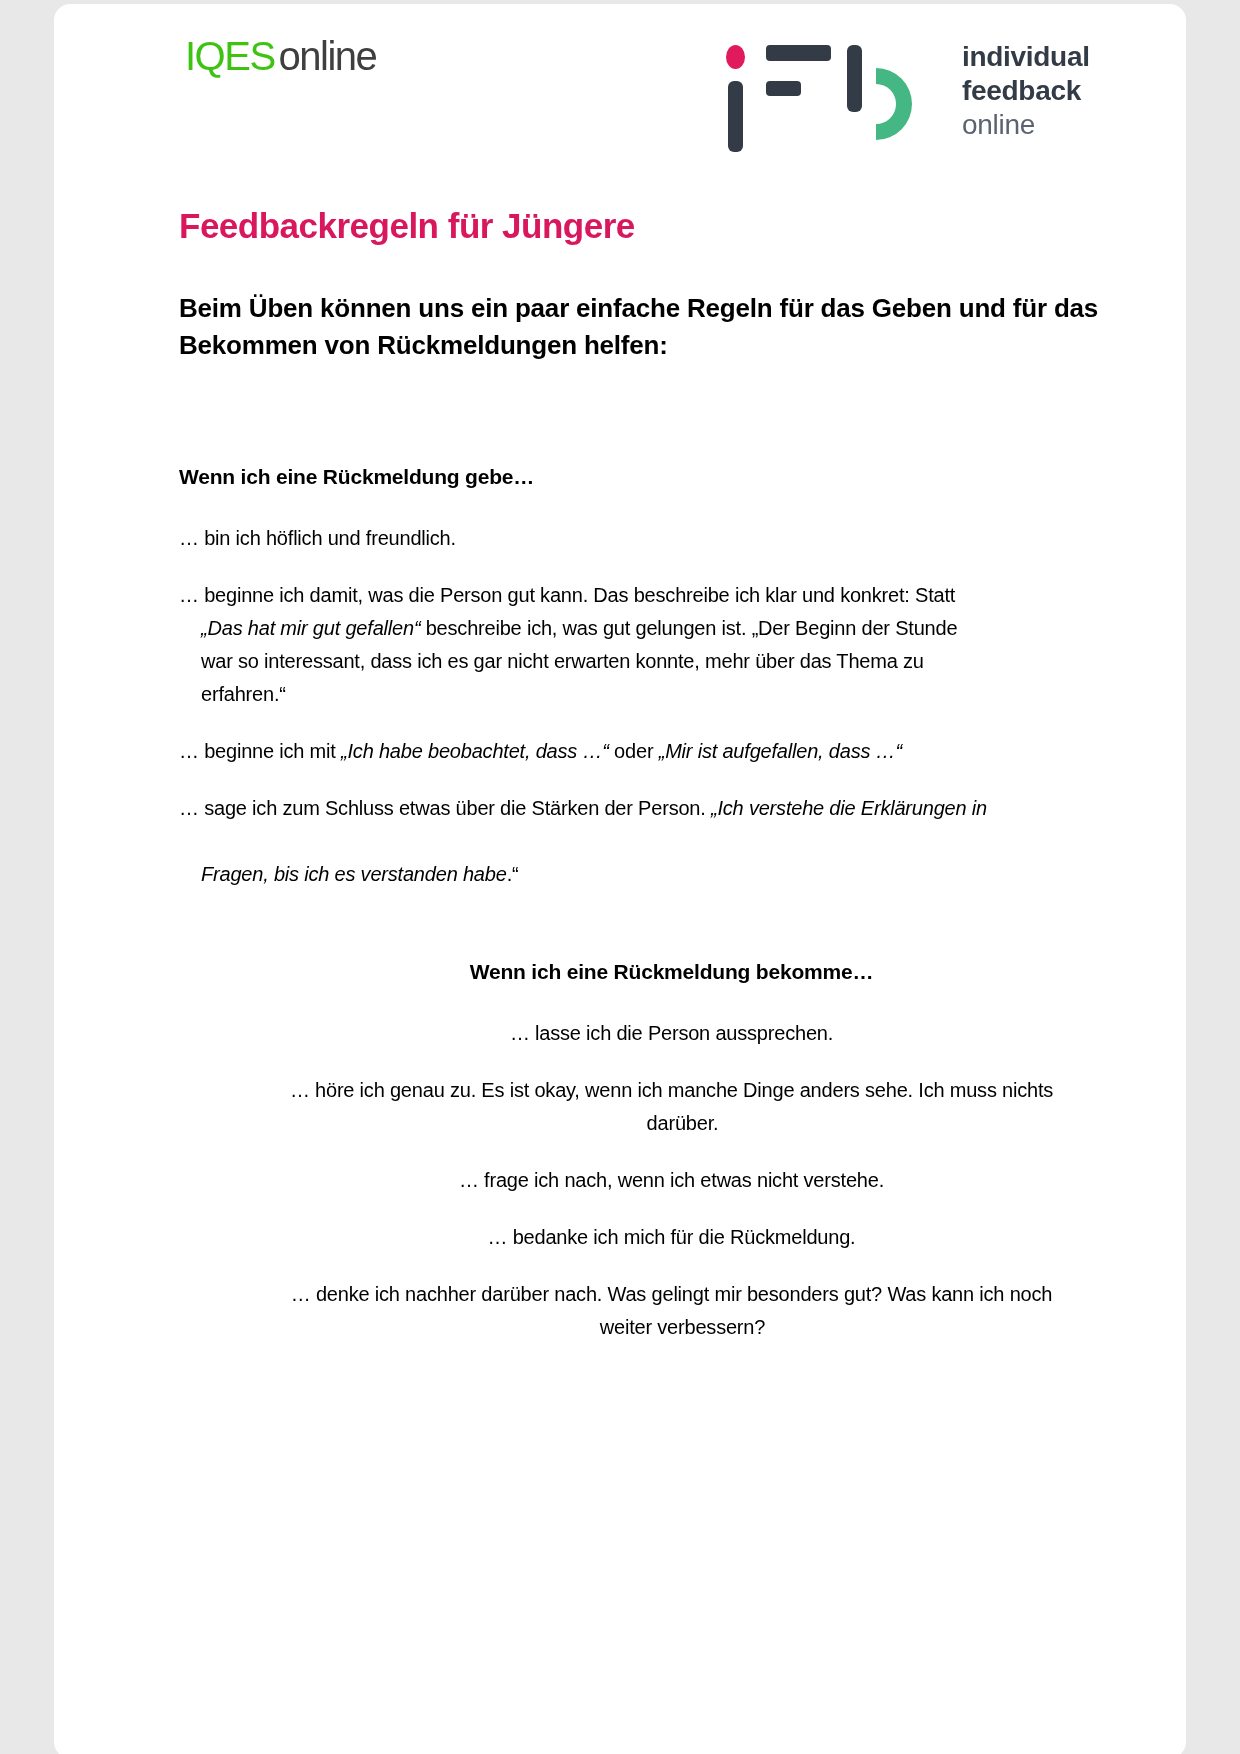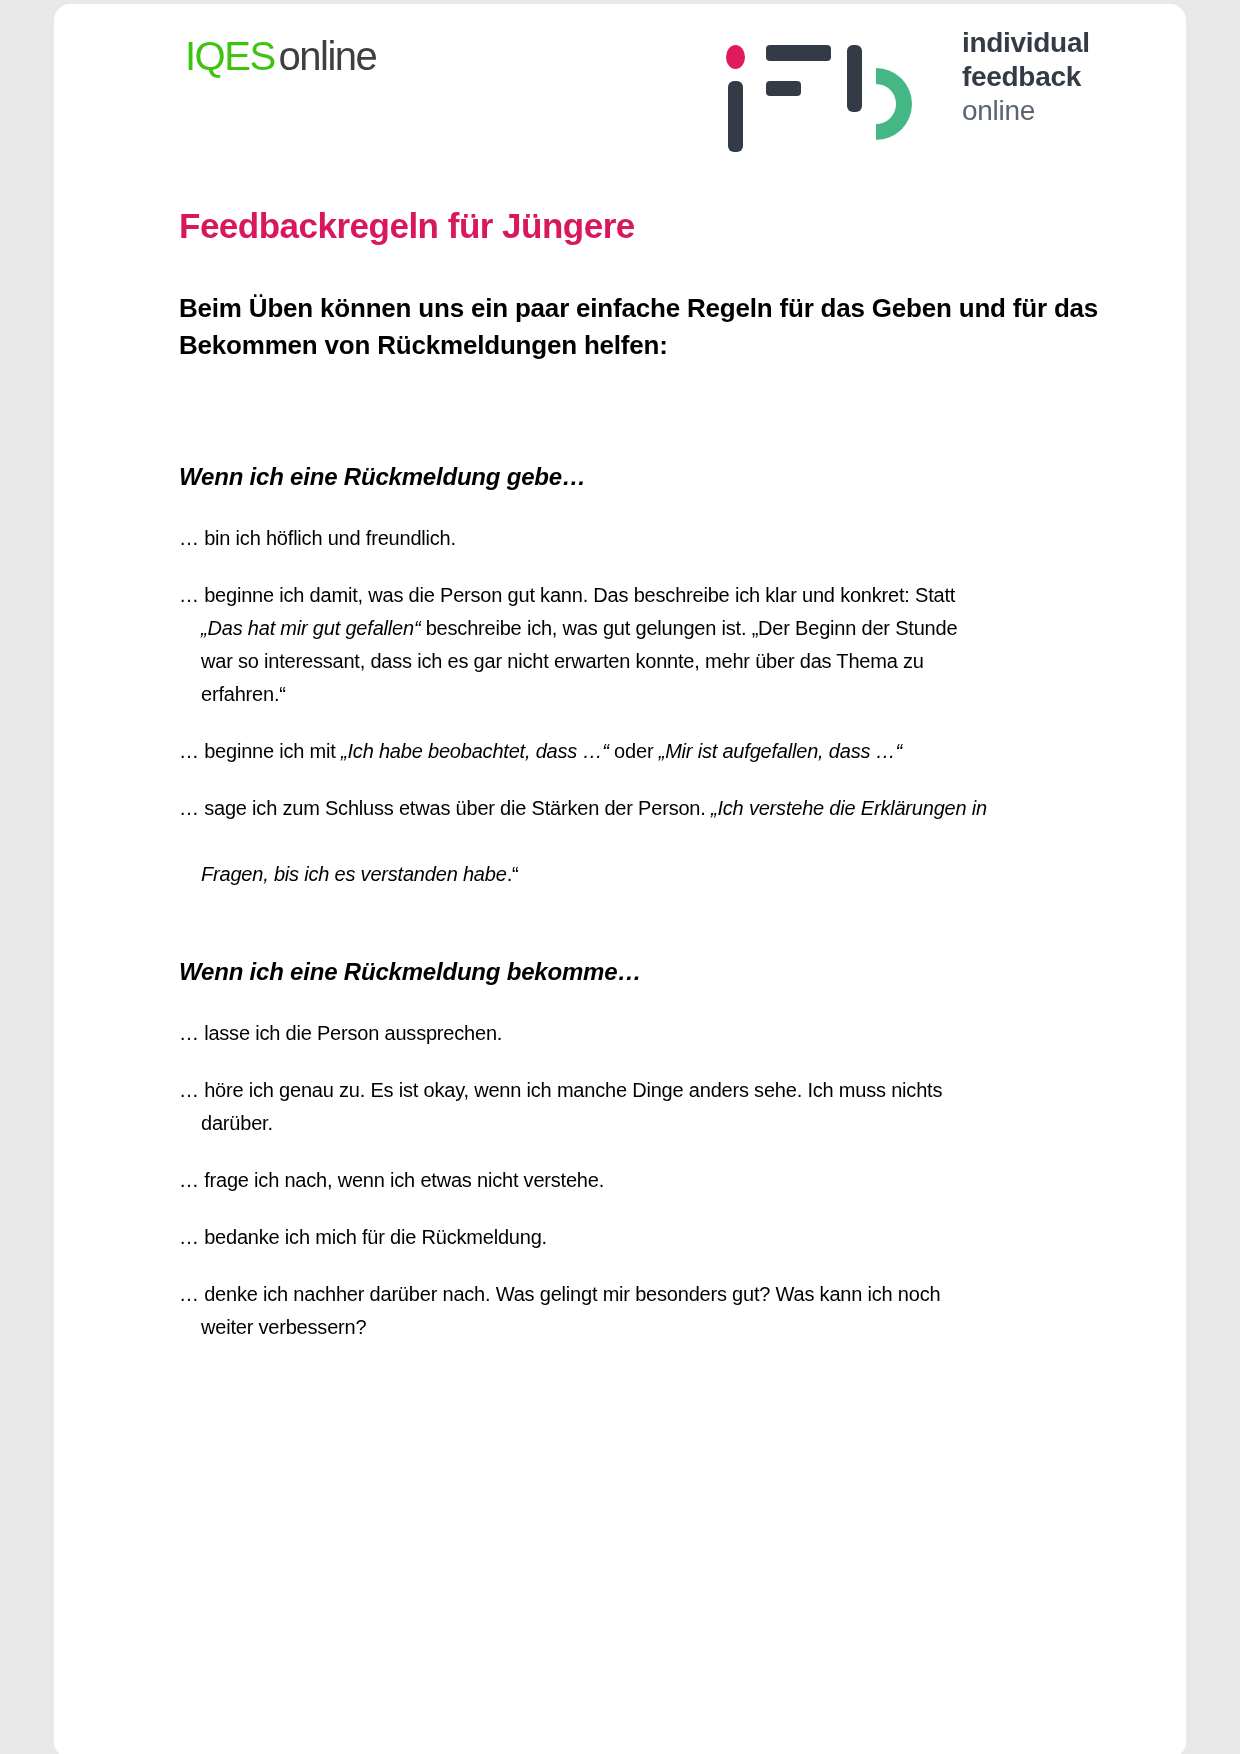--- a/index.html
+++ b/index.html
@@ -38,47 +38,46 @@
   .ifb-mark{position:absolute; left:672px; top:40px; width:190px; height:100px;}
   .ifb-mark span{position:absolute; display:block;}
   .ifb-dot{left:0; top:1px; width:19px; height:24px; border-radius:50%; background:var(--ifb-pink);}
   .ifb-i-stem{left:2px; top:37px; width:15px; height:71px; border-radius:6px; background:var(--ifb-dark);}
   .ifb-f-top{left:40px; top:1px; width:65px; height:16px; border-radius:4px; background:var(--ifb-dark);}
   .ifb-f-mid{left:40px; top:37px; width:35px; height:15px; border-radius:4px; background:var(--ifb-dark);}
   .ifb-b-stem{left:121px; top:1px; width:15px; height:67px; border-radius:6px; background:var(--ifb-dark);}
   .ifb-b-bowl{position:absolute; left:150px; top:23px;}
 
   .ifb-text{
-    position:absolute; left:908px; top:22px;
+    position:absolute; left:908px; top:36px;
     font-size:28px; line-height:34px; letter-spacing:-0.3px;
   }
   .ifb-text .bold-line{font-weight:bold; color:var(--ifb-dark);}
   .ifb-text .gray-line{font-weight:normal; color:var(--ifb-gray);}
 
   
   .content{position:absolute; left:125px; top:200px; width:985px;}
 
   h1.doc-title{
     color:var(--title-pink);
     font-size:35px; line-height:44px; font-weight:bold;
     letter-spacing:-0.5px;
     margin-bottom:42px;
   }
   p.intro{
     font-size:26px; font-weight:bold; line-height:37px;
     letter-spacing:-0.2px;
     margin-bottom:98px;
   }
   h2.section-heading{
-    font-size:24px; font-weight:bold; line-height:30px;
+    font-size:21px; font-weight:bold; line-height:30px;
     letter-spacing:-0.2px;
     margin-bottom:30px;
-    font-style:italic;
   }
-  .section-2{margin-top:66px;}
+  .section-2{margin-top:66px;text-align:center;}
   p.item{
     font-size:20px; line-height:33px; letter-spacing:-0.2px;
     margin-bottom:24px;
     padding-left:22px; text-indent:-22px;
   }
   p.item em{font-style:italic;text-align:center;}
 </style>
 </head>
 <body>
 

